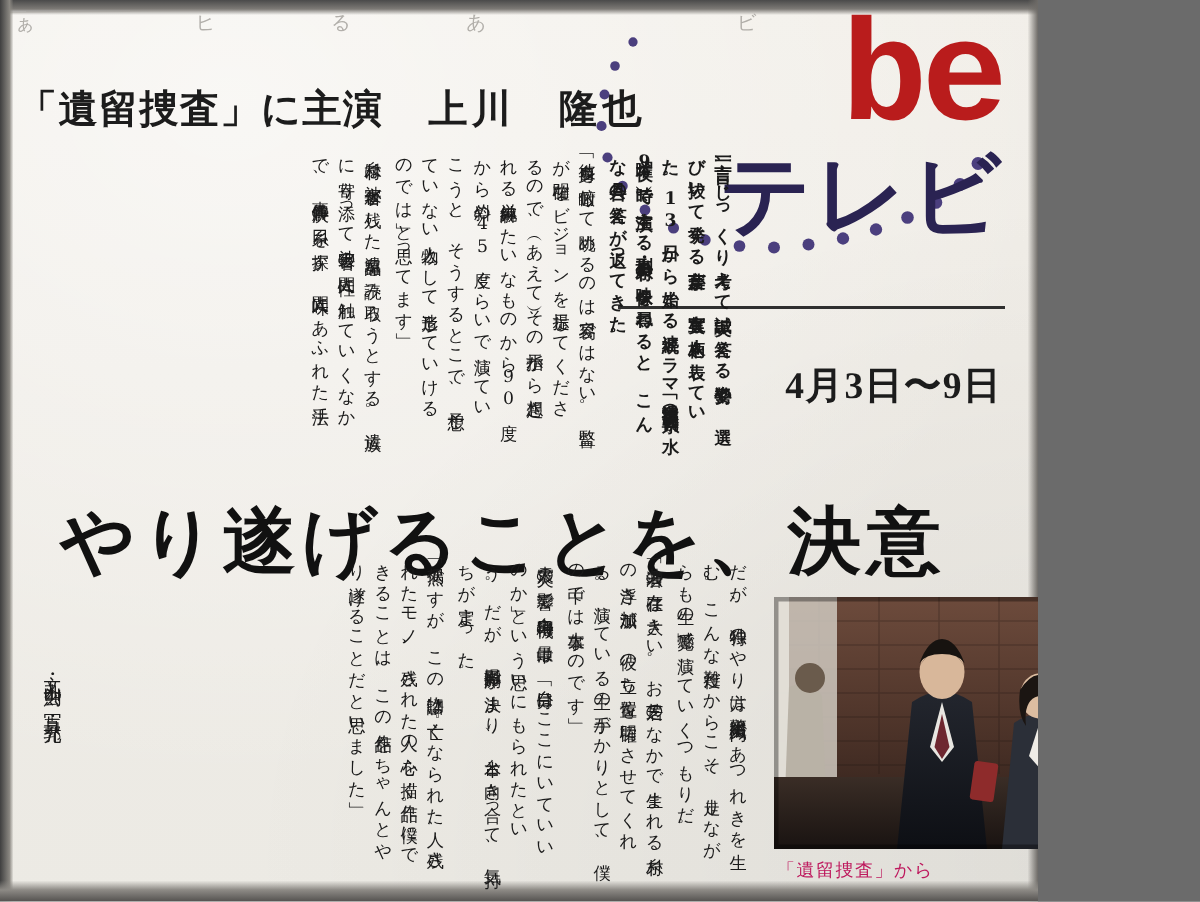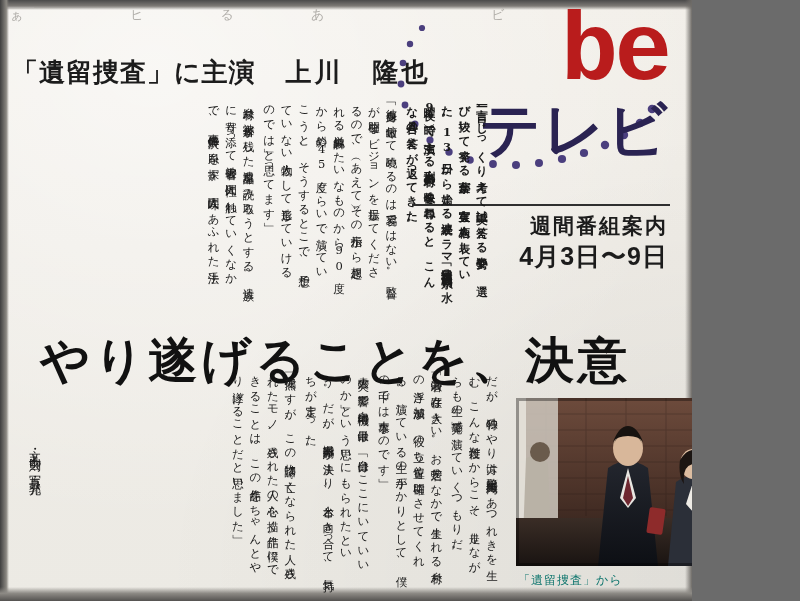--- a/index.html
+++ b/index.html
@@ -126,21 +126,21 @@
     font-family: "DejaVu Serif", "Liberation Serif", serif;
     font-size: 21px;
     font-weight: 700;
     color: #1c1c1c;
     letter-spacing: 2px;
     white-space: nowrap;
   }
   .be-dates {
     position: absolute;
     right: 6px; top: 232px;
-    font-family: Liberation Sans, sans-serif;
+    font-family: Liberation Serif, serif;
     font-size: 25px;
     font-weight: 700;
     color: #1c1c1c;
     letter-spacing: 1px;
     white-space: nowrap;
   }
 
   
   .vcols {
     position: absolute;
@@ -214,21 +214,21 @@
     width: 272px; height: 168px;
     overflow: hidden;
     background: #2b2522;
   }
   .photo svg { display: block; }
   .photo-caption {
     position: absolute;
     left: 518px; top: 572px;
     font-family: "DejaVu Serif", "Liberation Serif", serif;
     font-size: 12px;
-    color: #0f766e;
+    color: #be185d;
     letter-spacing: 1px;
     white-space: nowrap;
   }
 </style>
 </head>
 <body>
 
 <div id="page">
   <div id="paper"></div>
 
@@ -262,21 +262,20 @@
         <circle cx="200" cy="145" r="4.1"></circle>
         <circle cx="221" cy="137" r="4.2"></circle>
         <circle cx="240" cy="127" r="4.2"></circle>
         <circle cx="256" cy="115" r="4.3"></circle>
         <circle cx="268" cy="101" r="4.3"></circle>
       </g>
     </svg>
     <div class="be-logo">be</div>
     <div class="be-kana">テレビ</div>
     <div class="be-rule"></div>
-    <div class="be-sub">週間番組案内</div>
     <div class="be-dates">4月3日〜9日</div>
   </div>
 
   <div class="vcols" id="upper-article">
     <div class="vcol lead">一言一言、じっくり考えて誠実に答える姿勢や、選び抜いて発する言葉が、実直な人柄を表していた。13日から始まる連続ドラマ「遺留捜査」（朝日系、水曜夜9時）で主演する刑事・糸村の映像を尋ねると、こんな具合の答えが返ってきた。</div>
     <div class="vcol">「彼自身を俯瞰して眺めるのは容易ではない。監督が明確なビジョンを提示してくださるので、（あえて）その指示から想起される単純解みたいなものから90度から斜め45度ぐらいで演じていこうと、そうするとこで、予想していない人物として造形していけるのでは」と思ってます」</div>
     <div class="vcol">糸村は被害者が残した遺留品を読み取ろうとする。遺族に寄り添って被害者の人間性に触れていくなかで、事件解決の糸口を探す。人間味にあふれた手法</div>
   </div>
 
   <div class="display-headline">やり遂げることを、決意</div>

